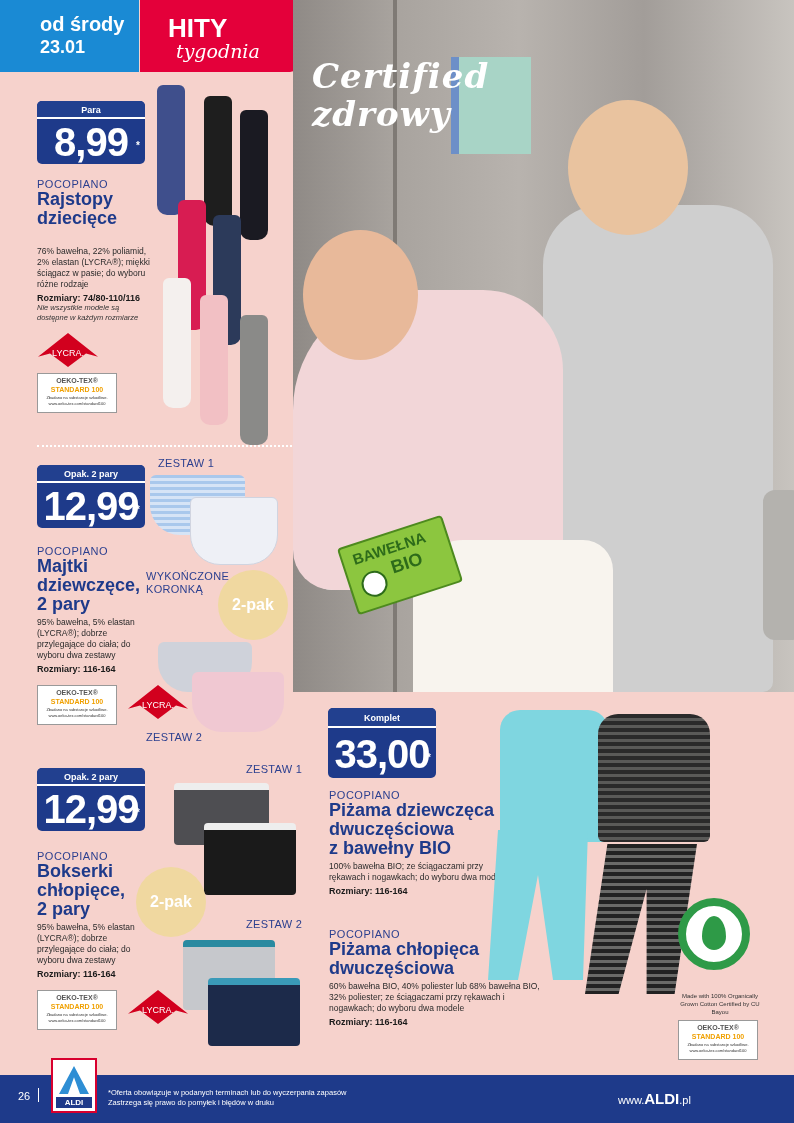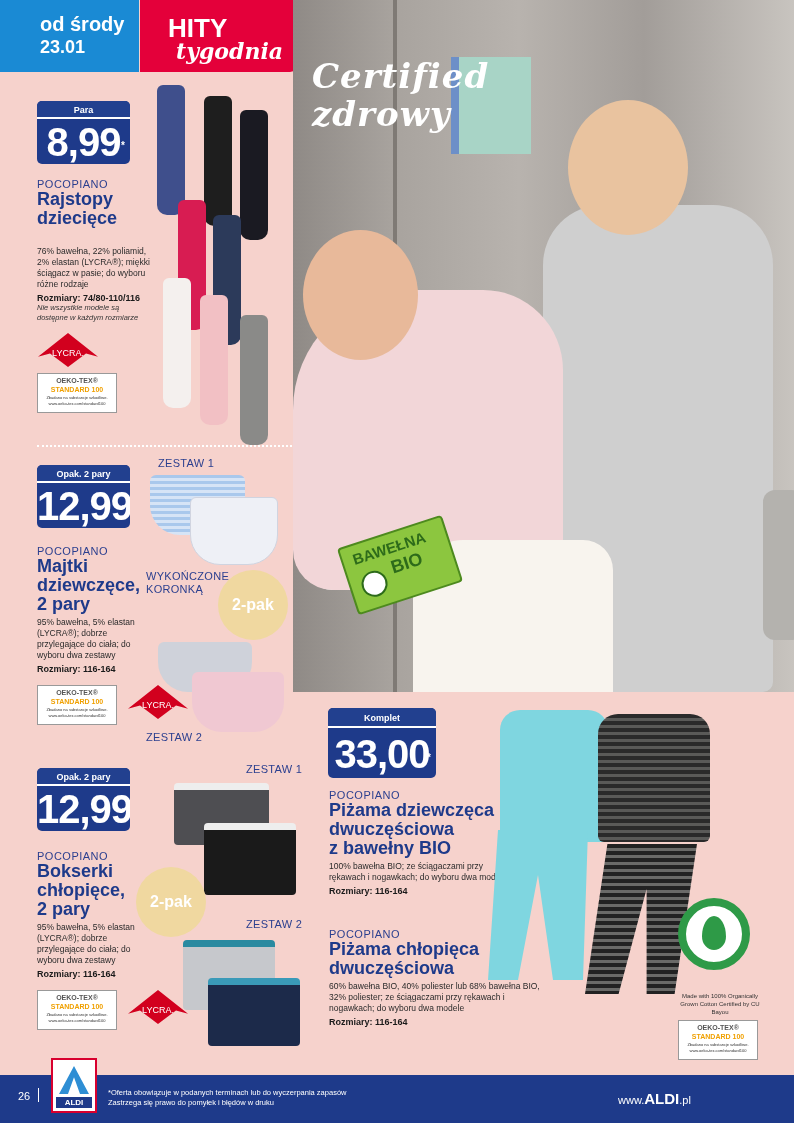--- a/index.html
+++ b/index.html
@@ -5,41 +5,41 @@
   * { box-sizing: border-box; margin: 0; padding: 0; }
   body { width: 794px; height: 1123px; overflow: hidden; background: #f6d2cc; font-family: "Liberation Sans", sans-serif; position: relative; }
   .abs { position: absolute; }
 
   
   .hdr-date { left: 0; top: 0; width: 139px; height: 72px; background: #1a8ad4; color: #fff; padding: 14px 0 0 40px; }
   .hdr-date .l1 { font-size: 20px; font-weight: bold; line-height: 20px; }
   .hdr-date .l2 { font-size: 18px; font-weight: bold; line-height: 26px; }
   .hdr-hity { left: 140px; top: 0; width: 160px; height: 72px; background: #e4003a; color: #fff; border-radius: 0 0 10px 0; padding: 16px 0 0 28px; }
   .hdr-hity .l1 { font-size: 26px; font-weight: bold; line-height: 24px; }
-  .hdr-hity .l2 { font-size: 22px; font-style: italic; font-weight: bold; font-family: "DejaVu Serif", serif; line-height: 22px; padding-left: 8px; }
+  .hdr-hity .l2 { font-size: 19px; font-style: italic; font-weight: normal; font-family: "DejaVu Serif", serif; line-height: 22px; padding-left: 8px; }
 
   
   .photo { left: 293px; top: 0; width: 501px; height: 692px; background: linear-gradient(90deg, #8f8a86 0%, #a8a39e 20%, #b8b3ae 45%, #a29d99 70%, #c8c4bf 100%); overflow: hidden; }
   .photo .wall { position: absolute; left: 100px; top: 0; width: 4px; height: 692px; background: #7f7a75; }
   .photo .book { position: absolute; left: 158px; top: 57px; width: 80px; height: 97px; background: #a8d4c6; border-left: 8px solid #6d8fc8; }
   .photo .girl { position: absolute; left: 0; top: 290px; width: 270px; height: 300px; background: #f2d6d8; border-radius: 120px 80px 40px 40px; }
   .photo .girl-head { position: absolute; left: 10px; top: 230px; width: 115px; height: 130px; background: #e8b99a; border-radius: 50%; }
   .photo .boy { position: absolute; left: 250px; top: 205px; width: 230px; height: 487px; background: #cfcfcf; border-radius: 60px 60px 10px 10px; }
   .photo .boy-head { position: absolute; left: 275px; top: 100px; width: 120px; height: 135px; background: #e9c39f; border-radius: 50%; }
   .photo .chair { position: absolute; left: 10px; top: 470px; width: 200px; height: 120px; background: #f2f0ee; border-radius: 30px; }
   .photo .blanket { position: absolute; left: 120px; top: 540px; width: 200px; height: 152px; background: #f8f4ee; border-radius: 50px 30px 0 0; }
   .photo .pillow { position: absolute; left: 470px; top: 490px; width: 40px; height: 150px; background: #b4b2ae; border-radius: 12px; }
   .headline { left: 312px; top: 57px; color: #fff; font-family: "DejaVu Serif", serif; font-style: italic; font-weight: bold; font-size: 34px; line-height: 38px; letter-spacing: 1px; }
   .bio-tag { left: 345px; top: 530px; width: 110px; height: 70px; background: #8cc63f; border: 2px solid #4d8a1e; transform: rotate(-18deg); border-radius: 4px; color: #2d6b1a; font-weight: bold; padding: 6px 10px; }
   .bio-tag .t1 { font-size: 15px; line-height: 16px; }
   .bio-tag .t2 { font-size: 18px; line-height: 22px; padding-left: 34px; }
   .bio-tag .cotton { position: absolute; left: 10px; top: 30px; width: 26px; height: 26px; background: #fff; border-radius: 50%; border: 2px solid #2d6b1a; }
 
   
-  .badge { width: 93px; border-radius: 5px; overflow: hidden; background: #1e3a8a; color: #fff; }
+  .badge { width: 108px; border-radius: 5px; overflow: hidden; background: #1e3a8a; color: #fff; }
   .badge .lbl { text-align: center; font-size: 9px; font-weight: bold; height: 18px; line-height: 18px; border-bottom: 2px solid #fff; background: #22408f; }
   .badge .price { font-size: 40px; font-weight: bold; height: 45px; line-height: 46px; text-align: center; letter-spacing: -1px; position: relative; }
   .badge .price sup { font-size: 10px; position: absolute; top: 4px; right: 6px; }
   .badge.wide { width: 108px; }
   .badge.wide .lbl { height: 20px; line-height: 20px; }
   .badge.wide .price { height: 50px; line-height: 52px; }
 
   .brand { color: #2b3f8f; font-size: 11px; letter-spacing: 0.5px; }
   .title { color: #1e3a8a; font-size: 18px; font-weight: bold; line-height: 19px; }
   .desc { color: #2a2a2a; font-size: 8.5px; line-height: 11px; }

